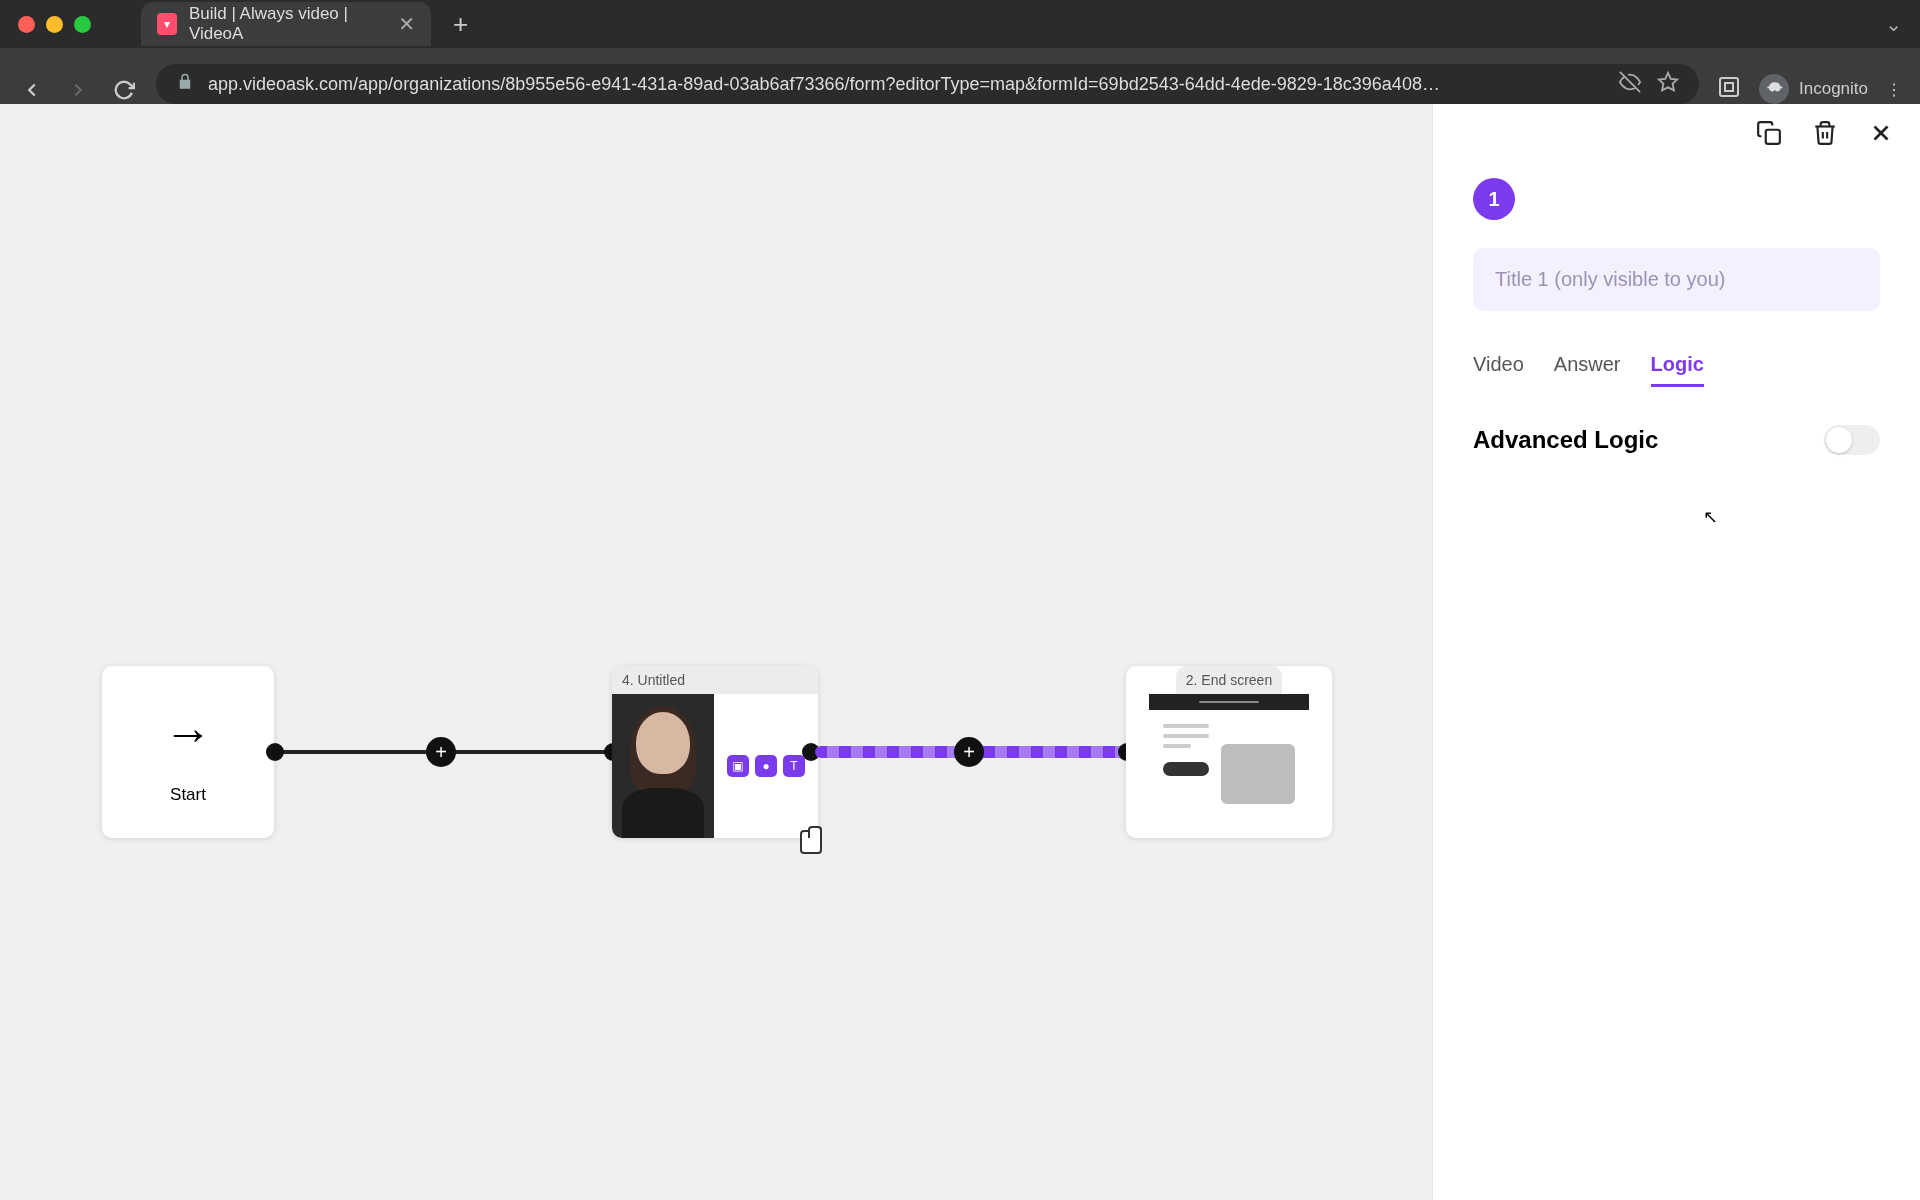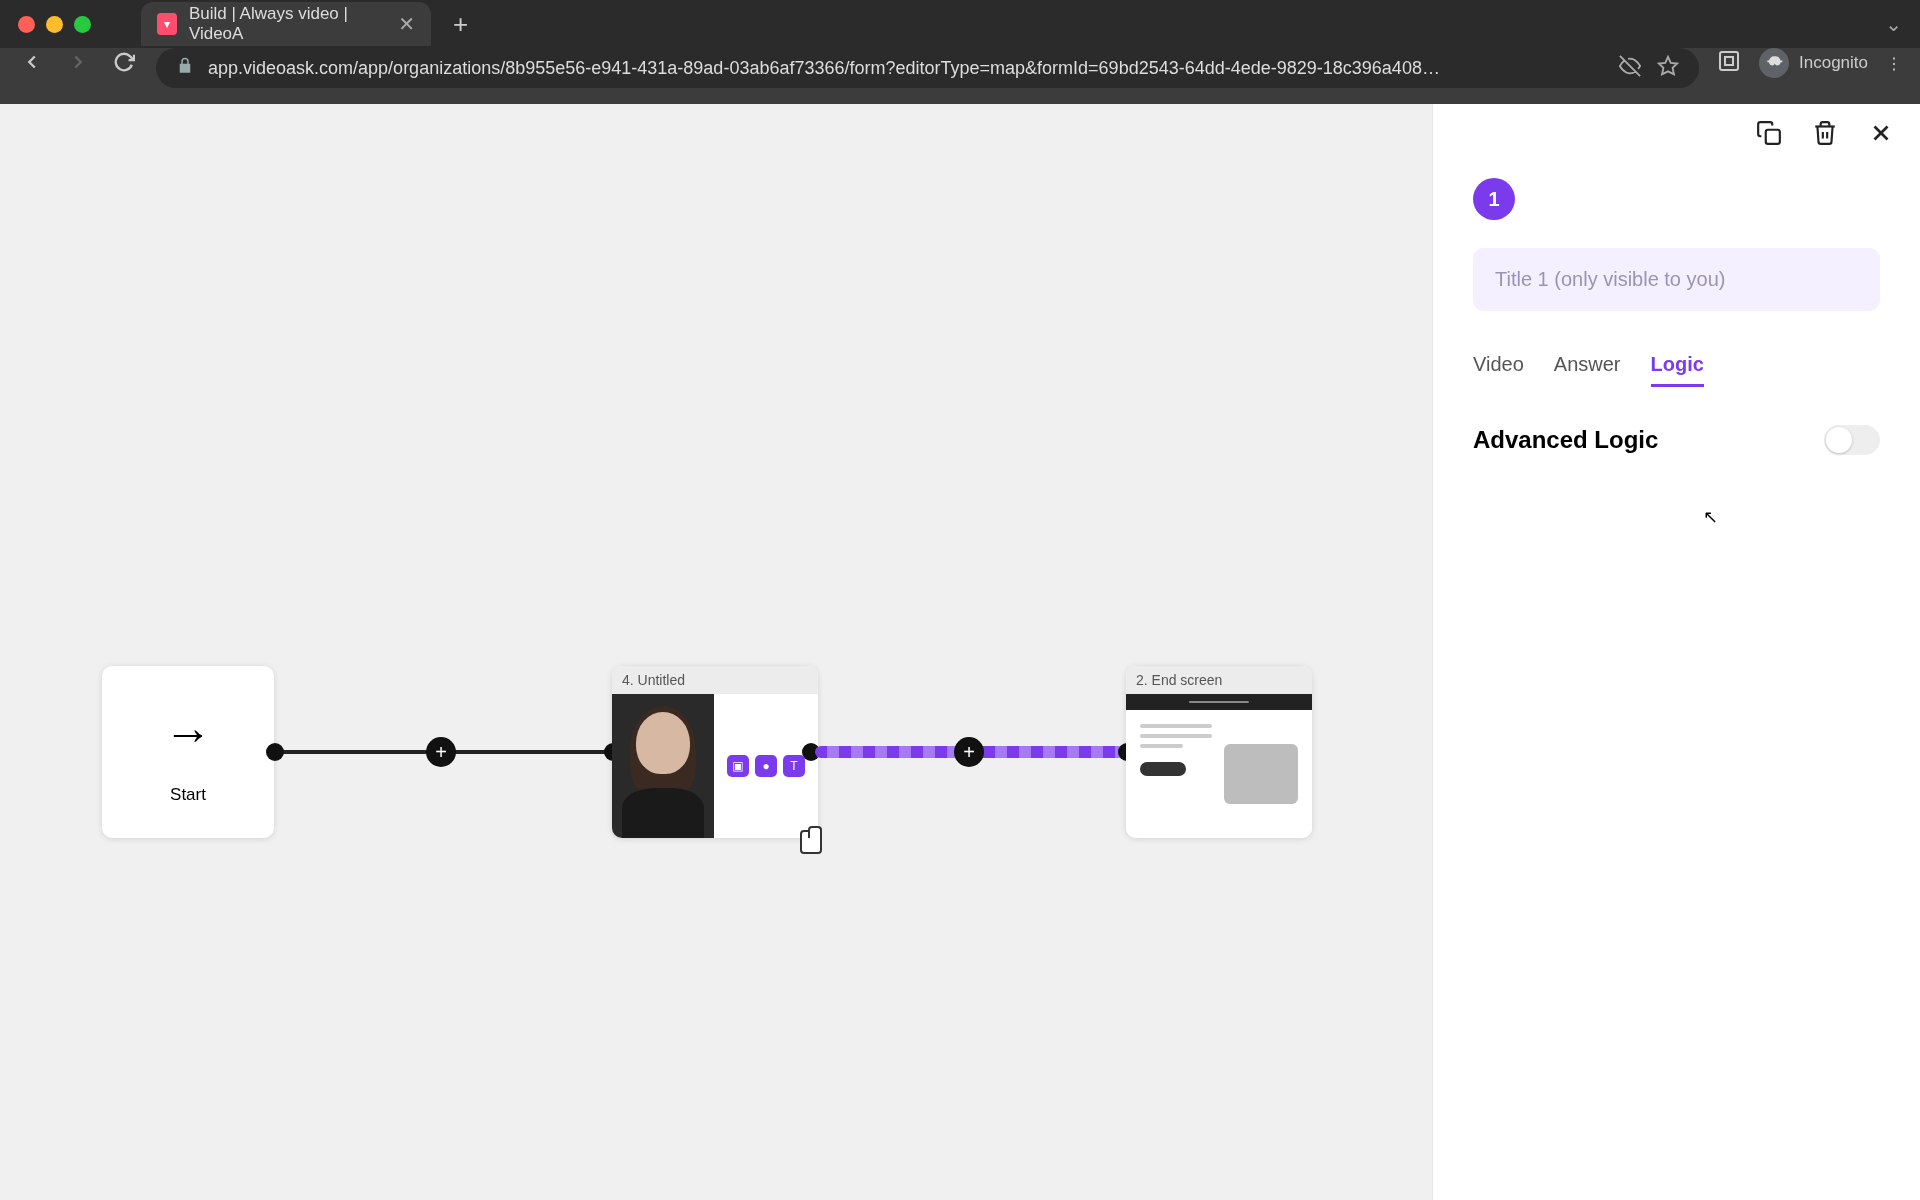--- a/index.html
+++ b/index.html
@@ -12,21 +12,21 @@
 .tl { width: 17px; height: 17px; border-radius: 50%; }
 .tl.r { background: #ff5f56; }
 .tl.y { background: #ffbd2e; }
 .tl.g { background: #27c93f; }
 .tab { margin-left: 40px; background: #3c3c3c; border-radius: 12px 12px 0 0; height: 44px; display: flex; align-items: center; padding: 0 16px; gap: 12px; color: #ddd; font-size: 17px; width: 290px; }
 .tab .favicon { width: 22px; height: 22px; border-radius: 4px; background: #ff4d6d; display: flex; align-items: center; justify-content: center; color: #fff; font-size: 12px; }
 .tab .close { margin-left: auto; color: #aaa; font-size: 20px; }
 .newtab { margin-left: 12px; color: #ccc; font-size: 26px; }
 .titlebar .spacer { flex: 1; }
 .chevron { color: #aaa; font-size: 20px; }
-.addrbar { height: 62px; display: flex; align-items: flex-start; padding: 0 18px; gap: 18px; background: #3c3c3c; }
+.addrbar { height: 62px; display: flex; align-items: flex-end; padding: 0 18px; gap: 18px; background: #3c3c3c; }
 .navbtn { width: 28px; height: 28px; display: flex; align-items: center; justify-content: center; color: #ccc; }
 .navbtn.dis { color: #666; }
 .addr { flex: 1; background: #2b2b2b; border-radius: 30px; height: 40px; display: flex; align-items: center; padding: 0 20px; color: #ddd; font-size: 18px; gap: 14px; }
 .addr .lock { color: #9aa; }
 .addr-right { margin-left: auto; display: flex; gap: 16px; align-items: center; color: #aaa; }
 .toolbar-right { display: flex; align-items: center; gap: 18px; color: #ccc; }
 .incog-badge { display: flex; align-items: center; gap: 10px; font-size: 17px; }
 .incog-icon { width: 30px; height: 30px; border-radius: 50%; background: #5f6368; display: flex; align-items: center; justify-content: center; }
 
 
@@ -42,21 +42,21 @@
 .step-node { left: 612px; top: 562px; width: 206px; height: 172px; display: flex; flex-direction: column; }
 .step-node .title { font-size: 14px; color: #555; padding: 6px 10px; background: #ececec; border-radius: 10px 10px 0 0; height: 28px; }
 .step-node .body { flex: 1; display: flex; }
 .step-node .video { width: 102px; background: #2a2a2a; border-radius: 0 0 0 10px; position: relative; overflow: hidden; }
 .step-node .video .face { position: absolute; top: 18px; left: 24px; width: 54px; height: 62px; border-radius: 50% 50% 45% 45%; background: #d7b9a3; }
 .step-node .video .hair { position: absolute; top: 12px; left: 18px; width: 66px; height: 88px; border-radius: 50% 50% 30% 30%; background: #3a2a22; }
 .step-node .video .body { position: absolute; bottom: 0; left: 10px; width: 82px; height: 50px; background: #1a1a1a; border-radius: 40% 40% 0 0; }
 .step-node .answers { flex: 1; display: flex; align-items: center; justify-content: center; gap: 6px; }
 .ans-chip { width: 22px; height: 22px; background: #7c3aed; border-radius: 5px; display: flex; align-items: center; justify-content: center; color: #fff; font-size: 12px; }
 
-.end-node { left: 1126px; top: 562px; width: 186px; height: 172px; display: flex; flex-direction: column; }
+.end-node { left: 1126px; top: 562px; width: 206px; height: 172px; display: flex; flex-direction: column; align-items: center; }
 .end-node .title { font-size: 14px; color: #555; padding: 6px 10px; background: #ececec; border-radius: 10px 10px 0 0; height: 28px; }
 .end-node .body { flex: 1; display: flex; flex-direction: column; background: #fff; border-radius: 0 0 10px 10px; }
 .end-bar { height: 16px; background: #222; position: relative; }
 .end-bar::after { content:''; position:absolute; top:7px; left:50%; transform:translateX(-50%); width:60px; height:2px; background:#888; border-radius:2px; }
 .end-content { flex:1; display:flex; padding: 14px; gap: 12px; }
 .end-lines { flex:1; display:flex; flex-direction:column; gap:6px; }
 .end-line { height: 4px; background: #ccc; border-radius: 3px; }
 .end-line.s { width: 60%; }
 .end-btn { width: 46px; height: 14px; background: #333; border-radius: 8px; margin-top: 8px; }
 .end-thumb { width: 74px; height: 60px; background: #bdbdbd; border-radius: 6px; align-self: center; }

